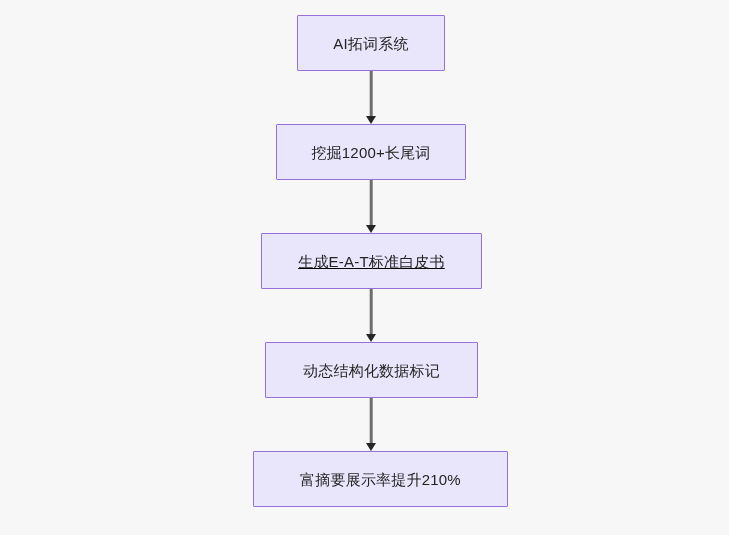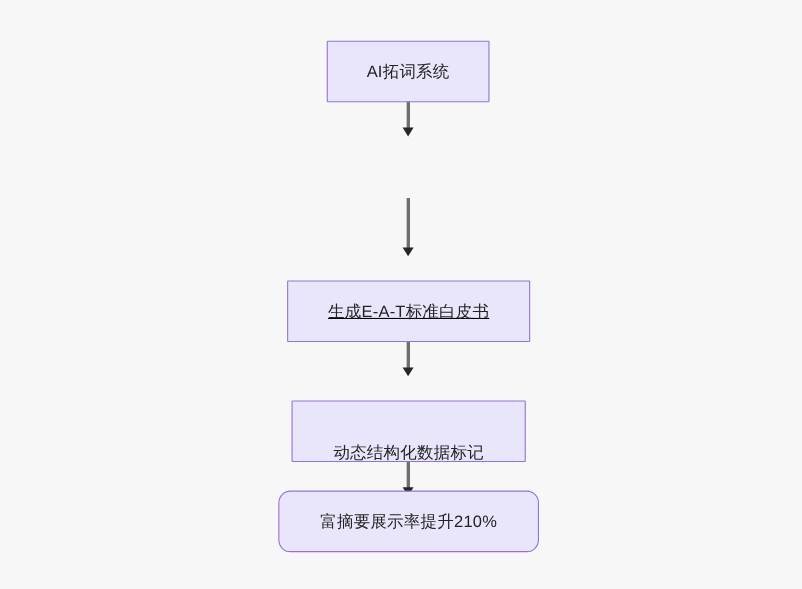--- a/index.html
+++ b/index.html
@@ -21,21 +21,20 @@
   .node {
     position: absolute;
     box-sizing: border-box;
     background: #e9e6fb;
     border: 1.4px solid #9672d6;
     border-radius: 1px;
     display: flex;
     align-items: center;
     justify-content: center;
     z-index: 2;
-    margin-top: 22px;
   }
   .node-label {
     color: #232323;
     font-size: 15px;
     line-height: 1;
     letter-spacing: 0.2px;
     white-space: nowrap;
     text-align: center;
   }
   .edge {
@@ -59,22 +58,22 @@
     height: 0;
     border-left: 5px solid transparent;
     border-right: 5px solid transparent;
     border-top: 8px solid #262626;
   }
 
   
   #node-0 { left: 297px; top: 15px;  width: 148px; height: 56px; }
   #node-1 { left: 276px; top: 124px; width: 190px; height: 56px; }
   #node-2 { left: 261px; top: 233px; width: 221px; height: 56px; text-decoration: underline; }
-  #node-3 { left: 265px; top: 342px; width: 213px; height: 56px; align-items: flex-end; }
-  #node-4 { left: 253px; top: 424px; width: 237px; height: 56px; border-radius: 11px; }
+  #node-3 { left: 265px; top: 342px; width: 213px; height: 56px; }
+  #node-4 { left: 253px; top: 451px; width: 255px; height: 56px; }
 
   
   #edge-0 { left: 361px; top: 71px;  width: 20px; height: 53px; }
   #edge-1 { left: 361px; top: 180px; width: 20px; height: 53px; }
   #edge-2 { left: 361px; top: 289px; width: 20px; height: 53px; }
   #edge-3 { left: 361px; top: 398px; width: 20px; height: 53px; }
   #edge-0 .edge-line, #edge-1 .edge-line,
   #edge-2 .edge-line, #edge-3 .edge-line { height: 46px; }
 </style>
 </head>
@@ -84,20 +83,23 @@
 
   <div class="node" id="node-0">
     <span class="node-label">AI拓词系统</span>
   </div>
 
   <div class="edge" id="edge-0">
     <div class="edge-line"></div>
     <div class="edge-arrow"></div>
   </div>
 
+  <div class="node" id="node-1">
+    <span class="node-label">挖掘1200+长尾词</span>
+  </div>
 
   <div class="edge" id="edge-1">
     <div class="edge-line"></div>
     <div class="edge-arrow"></div>
   </div>
 
   <div class="node" id="node-2">
     <span class="node-label">生成E-A-T标准白皮书</span>
   </div>
 

